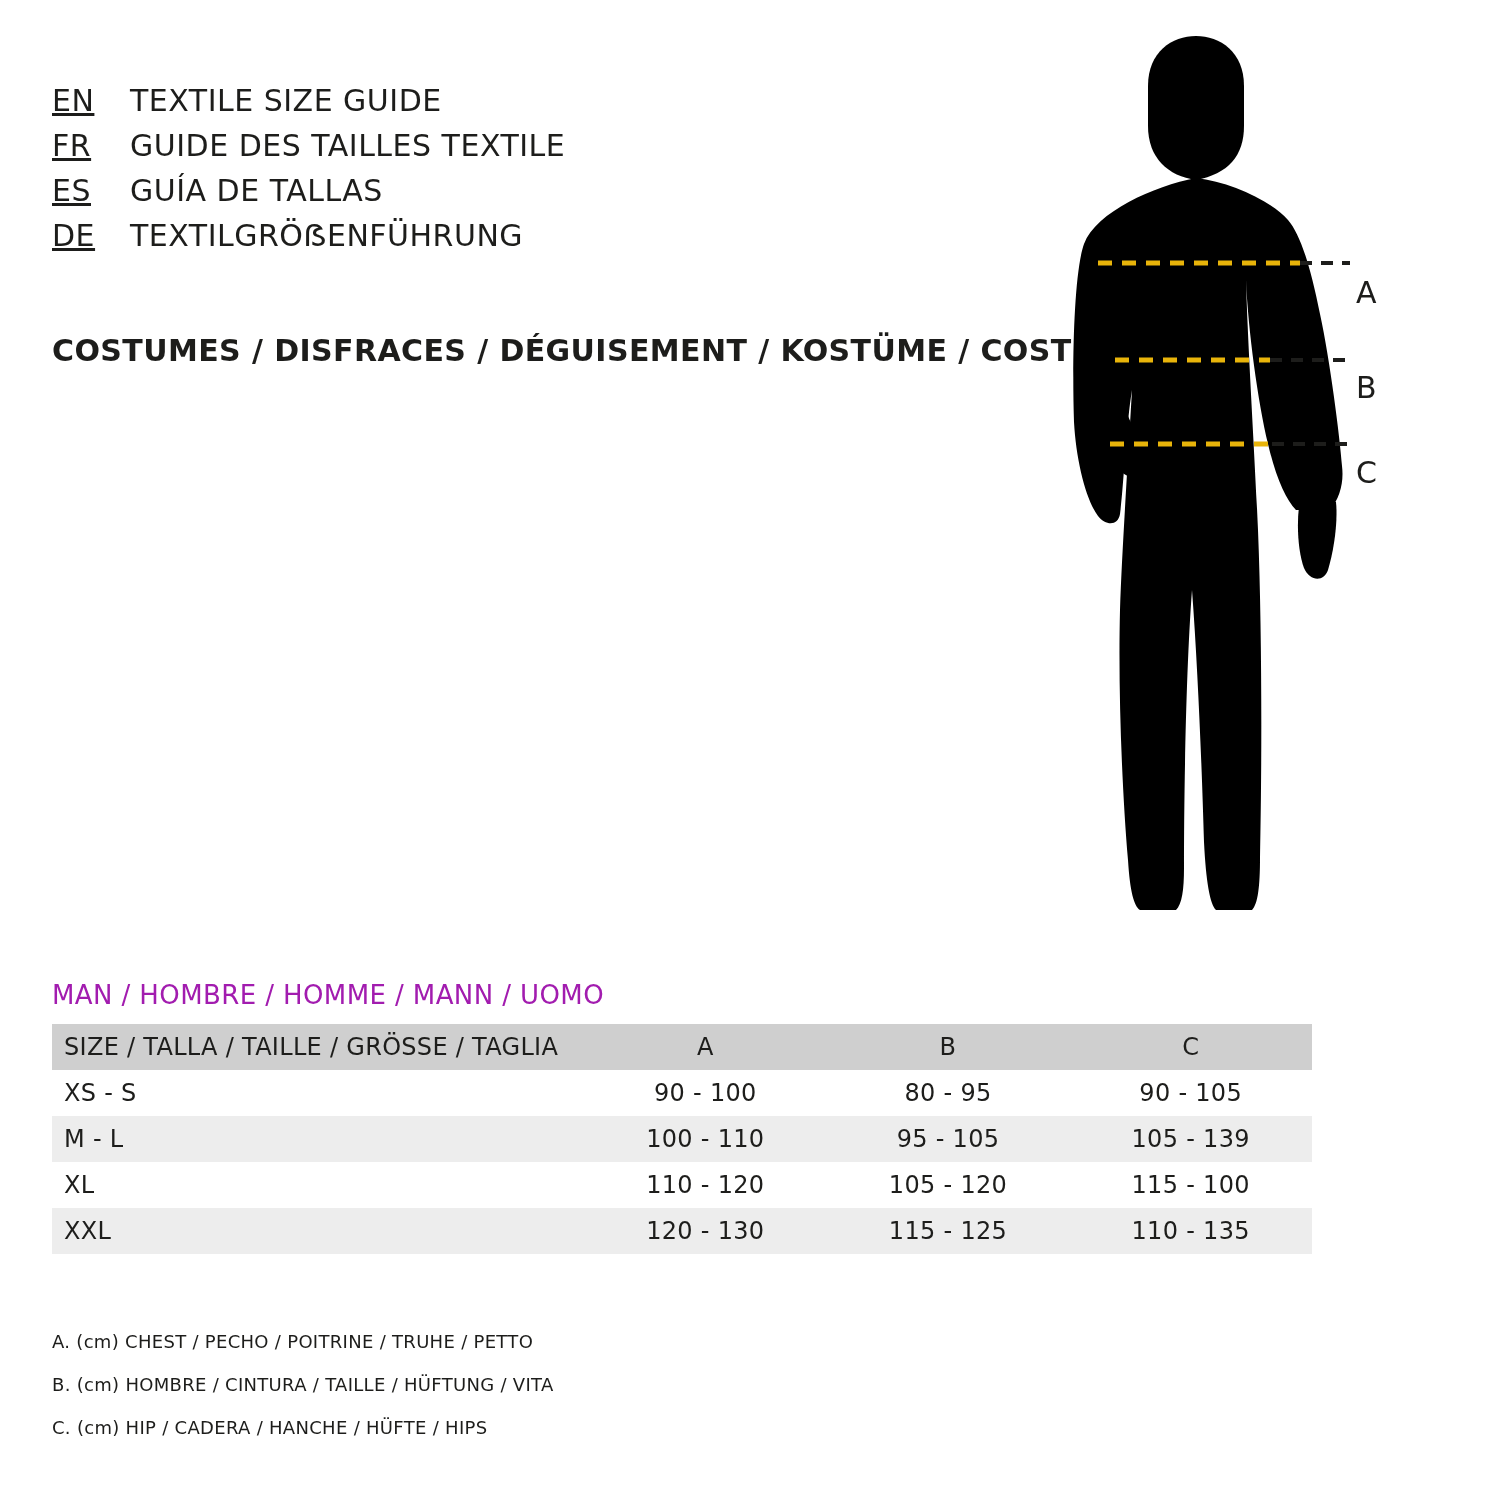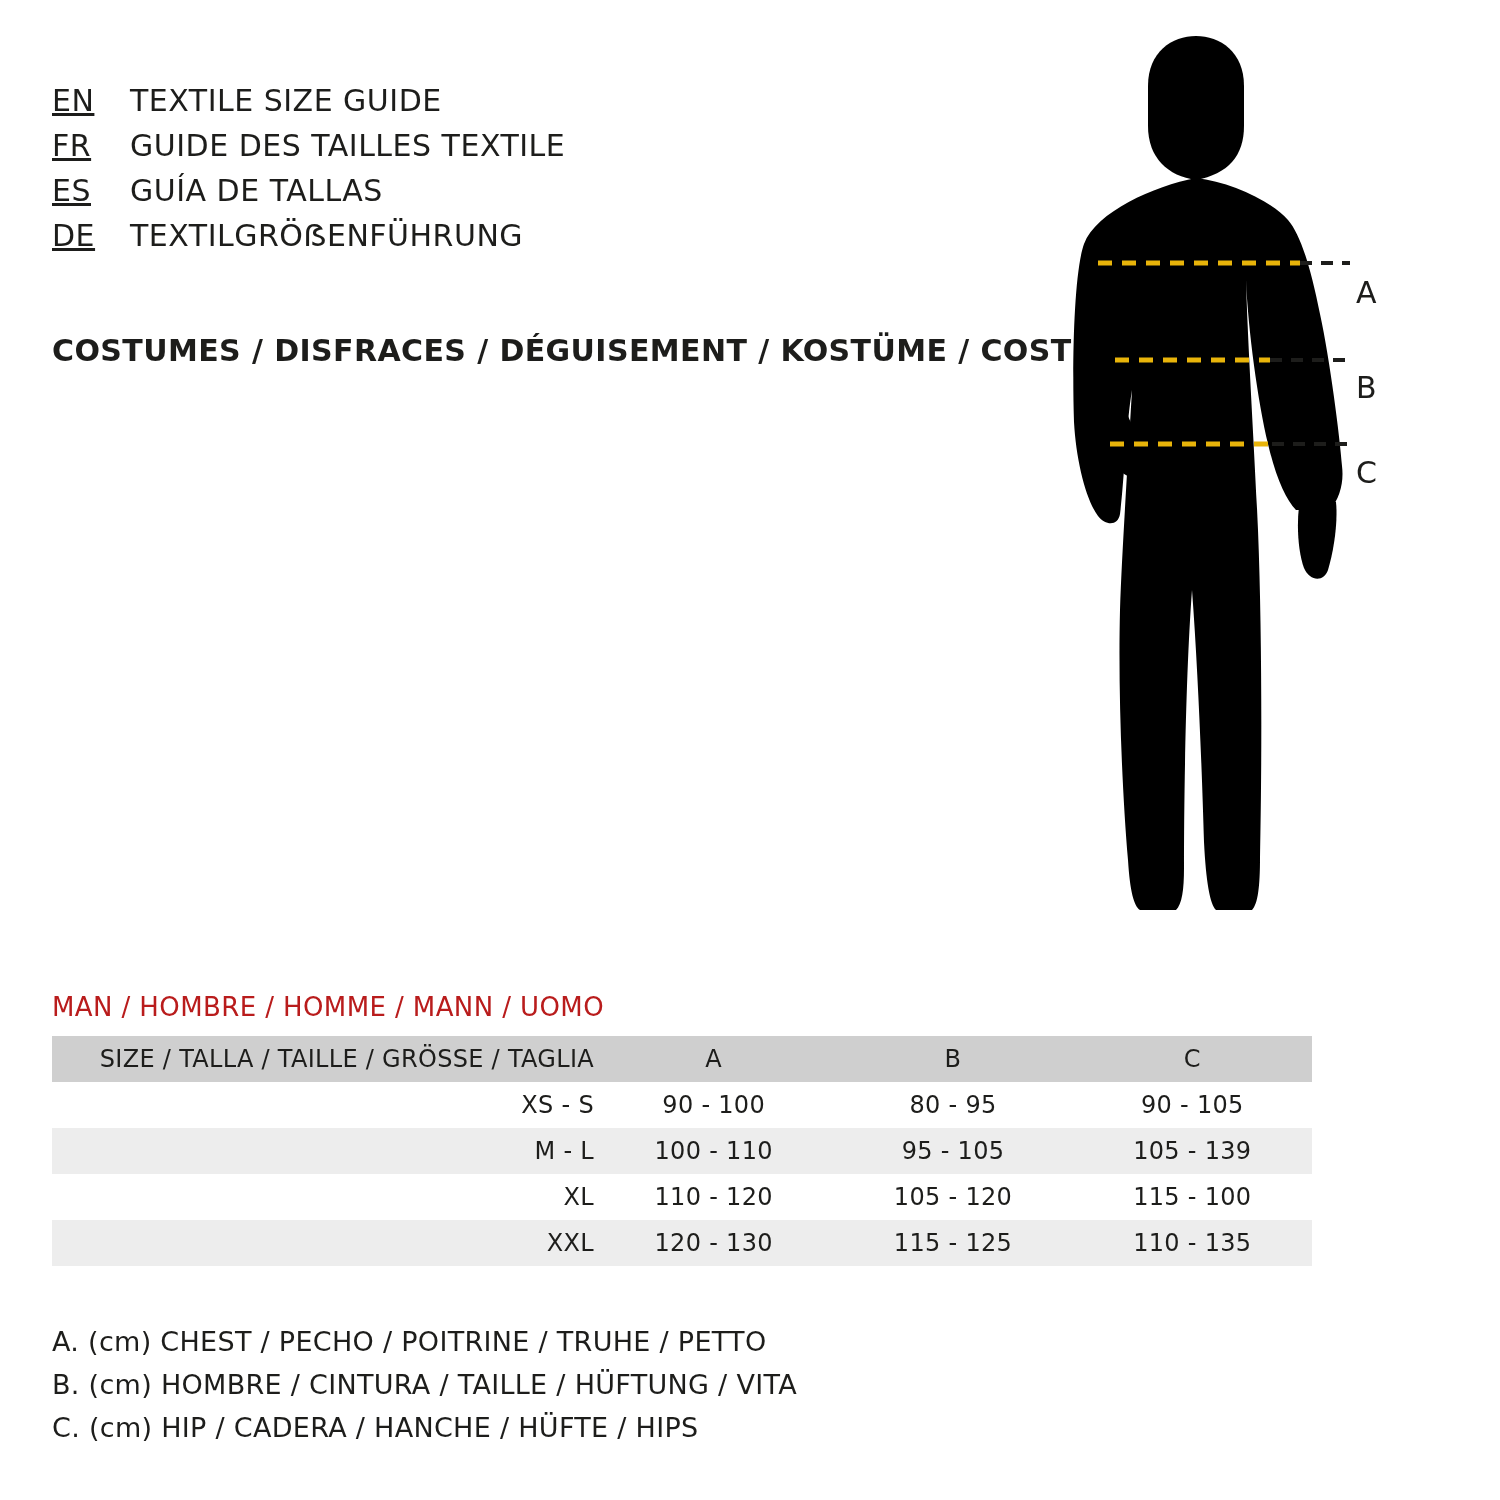--- a/index.html
+++ b/index.html
@@ -73,60 +73,59 @@
 
   
   .table-section {
     position: absolute;
     left: 52px;
     top: 980px;
     width: 1270px;
   }
   .table-caption {
     font-size: 26px;
-    color: #b91c1c;
+    color: #a21caf;
     letter-spacing: 0.4px;
     margin-bottom: 14px;
-    margin-top: 12px;
   }
   table.size-table {
     border-collapse: collapse;
     width: 1260px;
     font-size: 24px;
     color: #1d1d1b;
   }
   table.size-table th,
   table.size-table td {
     padding: 9px 0 9px 0;
     font-weight: normal;
     text-align: center;
     letter-spacing: 0.3px;
   }
   table.size-table th.size-col,
   table.size-table td.size-col {
-    text-align: right;
-    padding-left: 22px;
+    text-align: left;
+    padding-left: 12px;
     width: 520px;
   }
   table.size-table th {
     background: #cfcfcf;
   }
   table.size-table tbody tr:nth-child(odd) {
     background: #ffffff;
   }
   table.size-table tbody tr:nth-child(even) {
     background: #ededed;
   }
 
   
   .legend {
     position: absolute;
     left: 52px;
     top: 1320px;
-    font-size: 27px;
+    font-size: 18px;
     color: #1d1d1b;
     letter-spacing: 0.3px;
     line-height: 43px;
   }
 </style>
 </head>
 <body>
 
 <div class="lang-block">
   <div class="lang-row">

